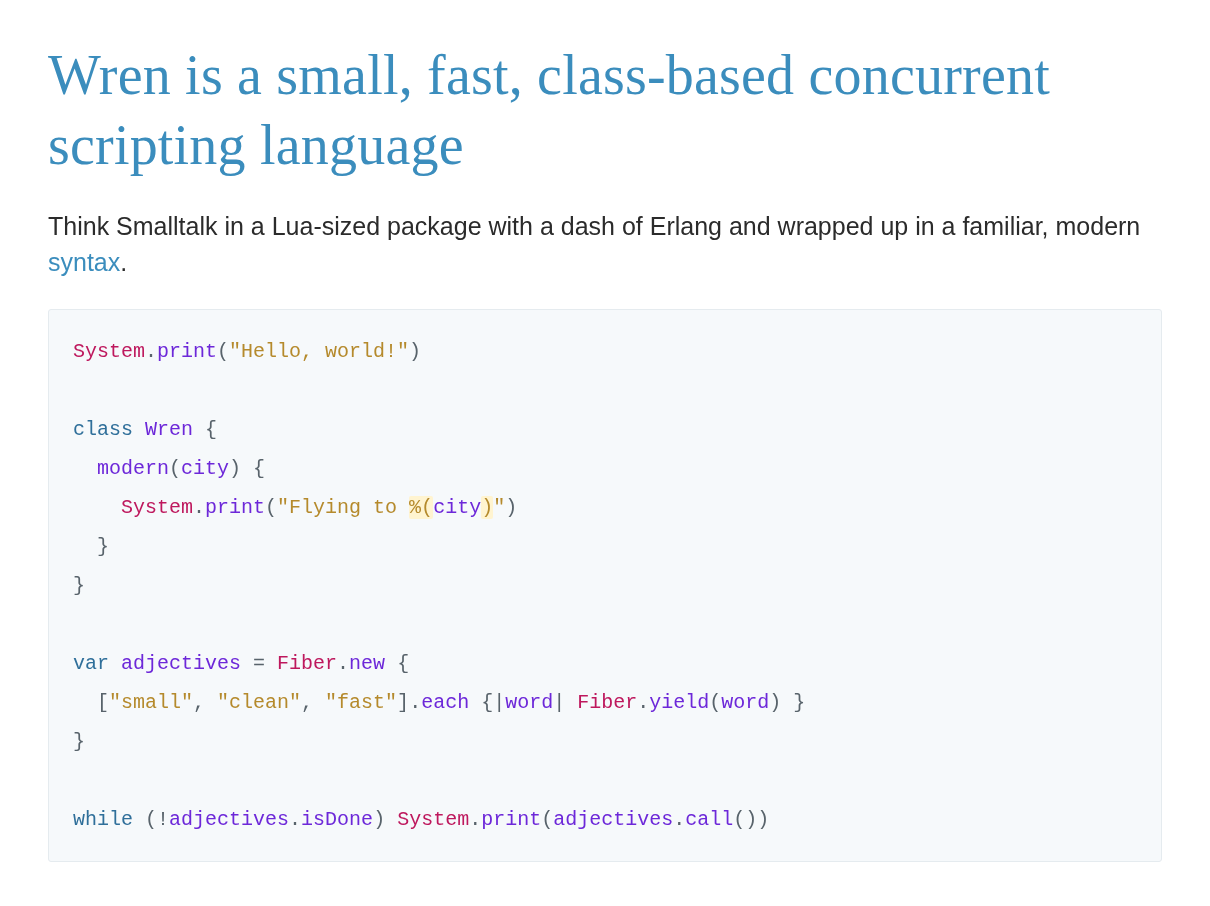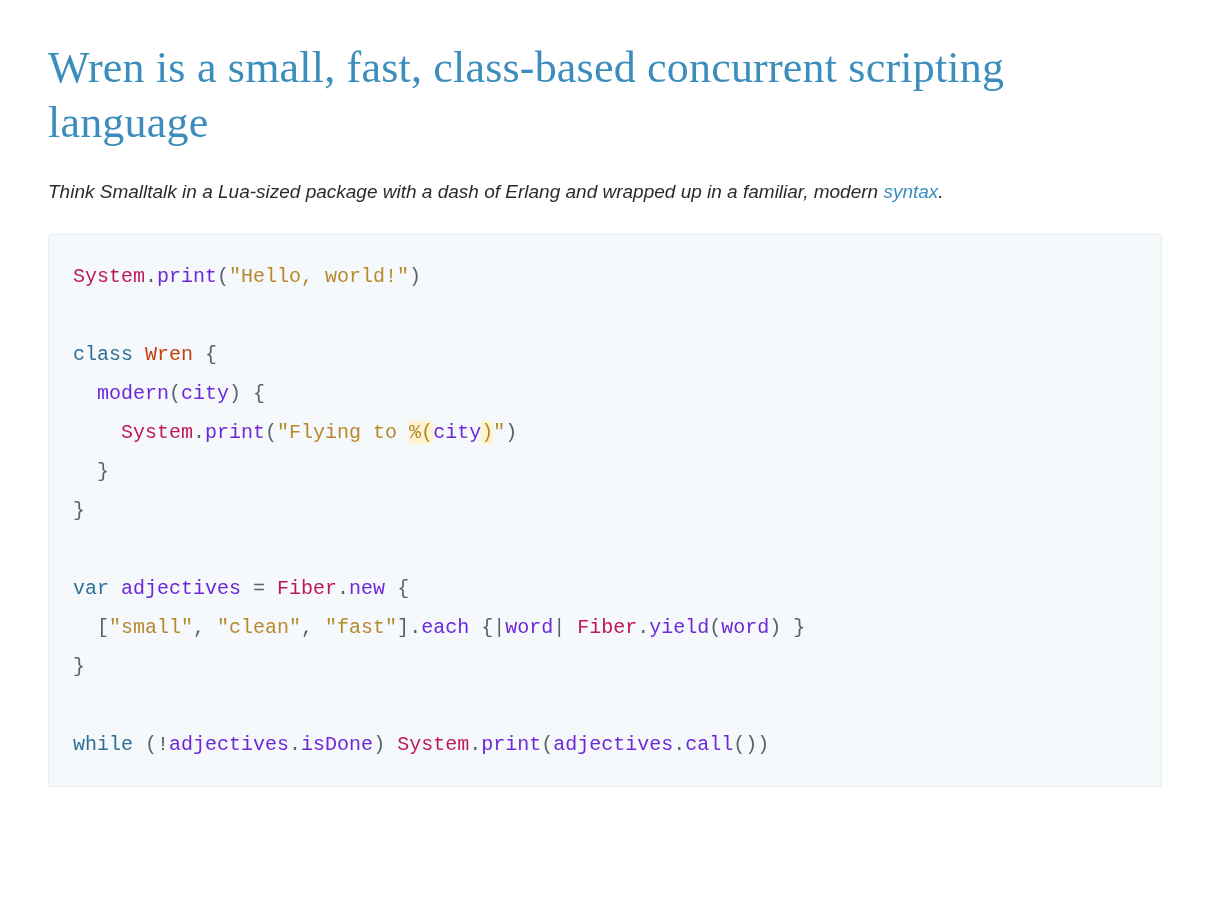--- a/index.html
+++ b/index.html
@@ -8,52 +8,51 @@
     font-family: -apple-system, BlinkMacSystemFont, "Segoe UI", Helvetica, Arial, sans-serif;
     background: #ffffff;
     color: #2a2a2a;
     width: 1210px;
     box-sizing: border-box;
   }
   h1.title {
     font-family: Georgia, "Times New Roman", serif;
     font-weight: 400;
     color: #3b8dbd;
-    font-size: 44px;
+    font-size: 56px;
     line-height: 1.25;
     margin: 0 0 28px 0;
     letter-spacing: 0.2px;
   }
   p.intro {
-    font-size: 19px;
+    font-size: 25px;
     line-height: 1.45;
     color: #2b2b2b;
     margin: 0 0 28px 0;
-    font-style: italic;
   }
   p.intro a.link {
     color: #3b8dbd;
     text-decoration: none;
   }
   pre.code {
     background: #f6f9fb;
     border: 1px solid #e5ebef;
     border-radius: 3px;
     padding: 22px 24px;
     margin: 0;
     font-family: "SFMono-Regular", Menlo, Consolas, "Liberation Mono", monospace;
     font-size: 20px;
     line-height: 1.95;
     color: #4a545a;
     overflow-x: auto;
     white-space: pre;
   }
   .tk-id    { color: #be185d; }   
   .tk-kw    { color: #2f6f9a; }   
-  .tk-class { color: #c2410c; }   
+  .tk-class { color: #6d28d9; }   
   .tk-str   { color: #b58a2c; }   
   .tk-punc  { color: #58636b; }   
   .tk-plain { color: #6d28d9; }
   .tk-dot   { color: #58636b; }
   .tk-interp-paren { background: #fff4d0; color:#b58a2c; border-radius:2px; }
 </style>
 </head>
 <body>
 
 <h1 class="title">Wren is a small, fast, class-based concurrent scripting language</h1>

